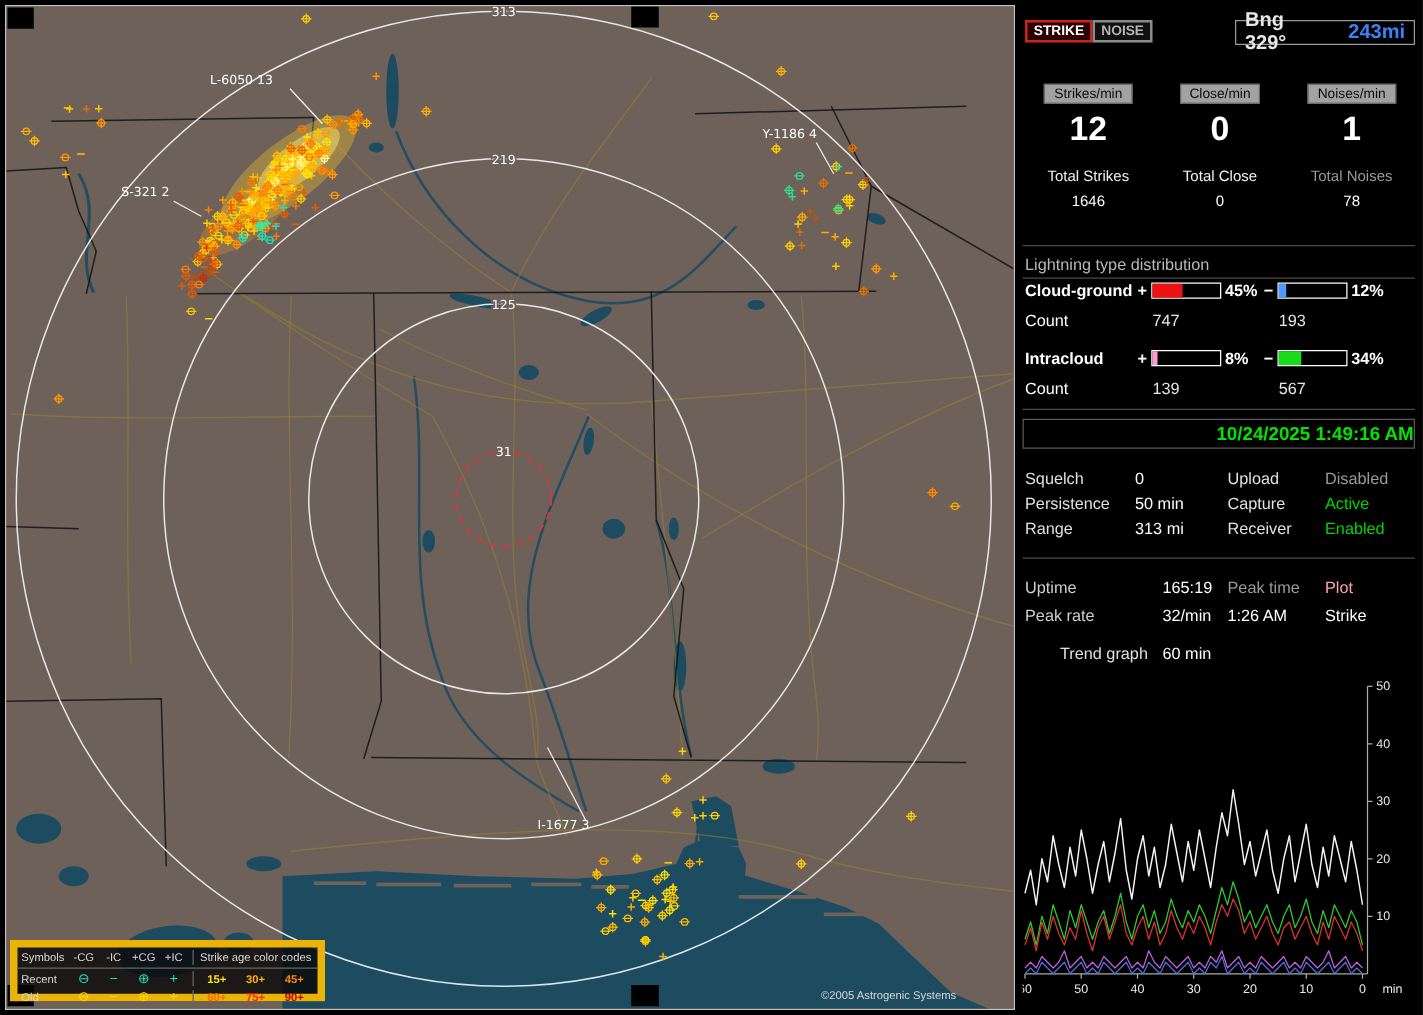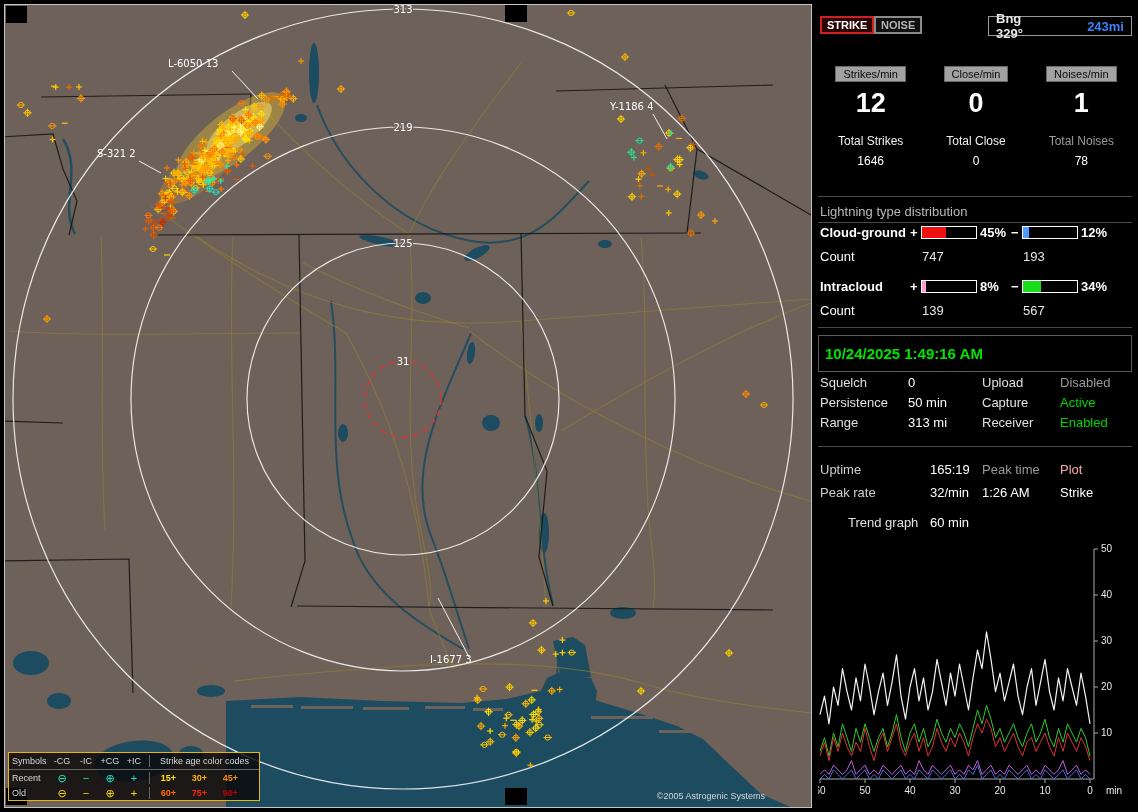--- a/index.html
+++ b/index.html
@@ -4,21 +4,21 @@
 <style>
   html,body{margin:0;padding:0;background:#000;}
   .app{position:relative;width:1138px;height:812px;background:#000;overflow:hidden;
        font-family:"Liberation Sans",sans-serif;-webkit-font-smoothing:antialiased;}
   
   .map-frame{position:absolute;left:4px;top:4px;width:806px;height:802px;
              border:1px solid #c4c4c4;background:#6e6159;overflow:hidden;}
   .map-frame svg{display:block;width:806px;height:802px;}
   .map-copyright{position:absolute;right:46px;bottom:6px;font-size:9px;color:#d8d8d8;}
   .map-legend{position:absolute;left:3px;top:747px;width:252px;height:49px;
-              background:rgba(8,8,8,.82);border:1px solid #eab308;box-sizing:border-box;
+              background:rgba(8,8,8,.82);border:6px solid #eab308;box-sizing:border-box;
               font-size:9px;color:#d8d8d8;}
   .lg-row{display:flex;align-items:center;height:15px;padding:0 3px;}
   .lg-head{border-bottom:1px solid #666;height:16px;}
   .lg-c0{width:38px;}
   .lg-c{width:24px;text-align:center;}
   .lg-div{width:1px;height:12px;background:#666;margin:0 3px;}
   .lg-age{width:31px;text-align:center;font-weight:bold;}
   .lg-age-title{flex:1;text-align:center;}
   .lg-sym{font-size:11px;line-height:10px;}
   
@@ -27,21 +27,21 @@
   .abs{position:absolute;}
   .hr{position:absolute;left:0;right:2px;height:1px;background:#4a4a4a;}
   .btn-strike{position:absolute;left:2px;top:0;background:#2a0000;border:2px solid #cc2222;
               color:#fff;font-weight:bold;font-size:11px;padding:1px 5px;cursor:pointer;
               font-family:"Liberation Sans",sans-serif;}
   .btn-noise{position:absolute;left:56px;top:0;background:#101010;border:2px solid #8a8a8a;
              color:#b4b4b4;font-weight:bold;font-size:11px;padding:1px 5px;cursor:pointer;
              font-family:"Liberation Sans",sans-serif;}
   .bng-box{position:absolute;right:2px;top:0;width:128px;height:18px;border:1px solid #999;
            background:#000;display:flex;justify-content:space-between;align-items:center;
-           padding:0 7px;font-weight:bold;font-size:13px;gap:32px;}
+           padding:0 7px;font-weight:bold;font-size:16px;gap:32px;}
   .bng-val{color:#3b82f6;margin-left:12px;}
   .cols3{position:absolute;left:0;right:0;display:flex;}
   .cols3 > div{flex:1;text-align:center;}
   .chip{display:inline-block;background:#a2a2a2;color:#0a0a0a;font-size:11px;
         padding:1px 7px;border:1px solid #6a6a6a;cursor:pointer;}
   .bignum{font-size:27px;font-weight:bold;color:#fff;}
   .totlbl{font-size:12px;color:#f0f0f0;}
   .totval{font-size:12px;color:#fff;}
   .dim{color:#9a9a9a !important;}
   .green{color:#00d400 !important;}
@@ -51,22 +51,22 @@
   .dlab{left:2px;color:#fff;font-weight:bold;}
   .dcount{left:2px;color:#fff;}
   .dsign1{left:92px;color:#fff;font-weight:bold;}
   .dsign2{left:193px;color:#fff;font-weight:bold;}
   .pbar{position:absolute;top:1px;width:54px;height:11px;border:1px solid #fff;background:#000;}
   .pbar1{left:103px;} .pbar2{left:204px;}
   .pbar-fill{display:block;height:100%;}
   .dpct1{left:162px;color:#fff;font-weight:bold;}
   .dpct2{left:263px;color:#fff;font-weight:bold;}
   .dval1{left:104px;} .dval2{left:205px;}
-  .clock-box{position:absolute;left:0;right:2px;height:37px;border:1px solid #5a5a5a;
-             display:flex;align-items:center;padding-left:6px;box-sizing:border-box;}
+  .clock-box{position:absolute;left:0;right:2px;height:24px;border:1px solid #5a5a5a;
+             display:flex;align-items:center;padding-left:6px;box-sizing:border-box;justify-content:flex-end;}
   .clock-text{color:#00e400;font-weight:bold;font-size:15px;}
   .srow{position:absolute;left:0;right:0;height:18px;text-align:center;}
   .srow span{position:absolute;white-space:nowrap;}
   .s-l1{left:2px;color:#e0e0e0;} .s-v1{left:90px;color:#fff;}
   .s-l2{left:164px;color:#e0e0e0;} .s-v2{left:242px;color:#fff;}
   .t-c1{left:2px;color:#cfcfcf;} .t-c2{left:112px;color:#fff;}
   .t-c3{left:164px;color:#9a9a9a;} .t-c4{left:242px;color:#fca5a5;}
   .t-v3{left:164px;color:#fff;} .t-v4{left:242px;color:#fff;}
   .trend-svg{position:absolute;left:0;top:530px;width:316px;height:270px;}
 </style>

